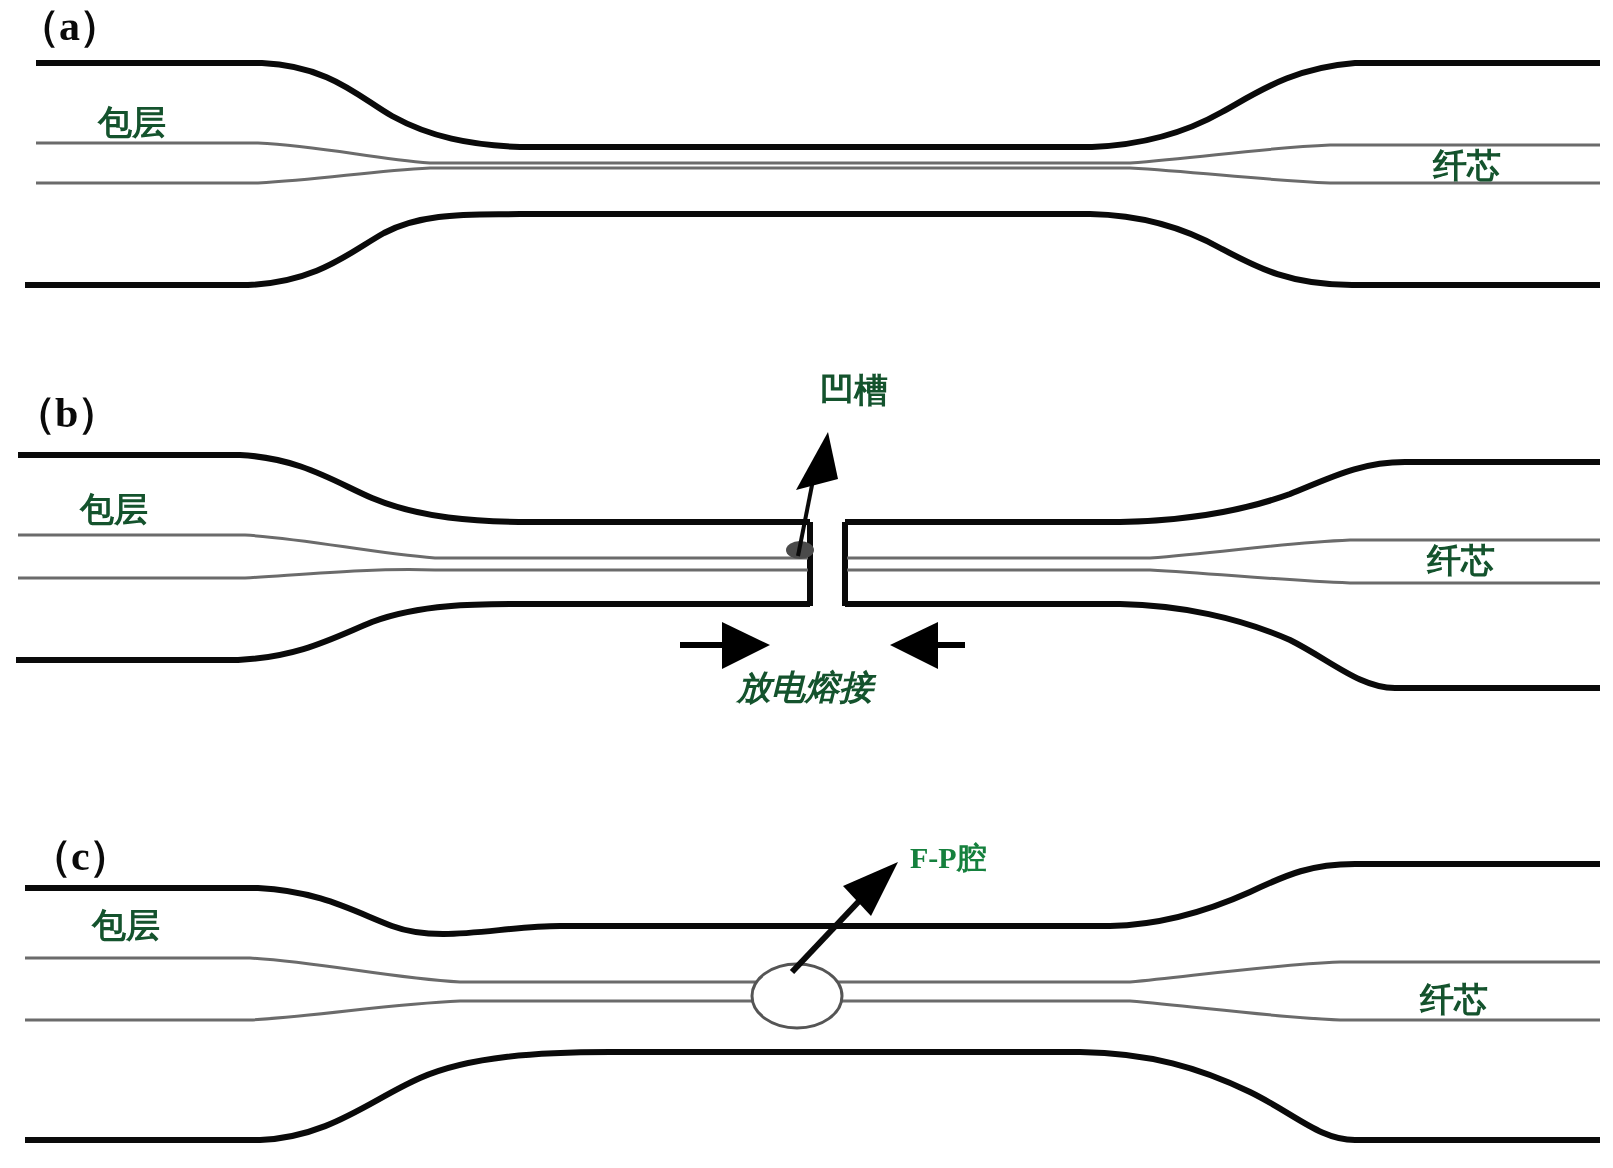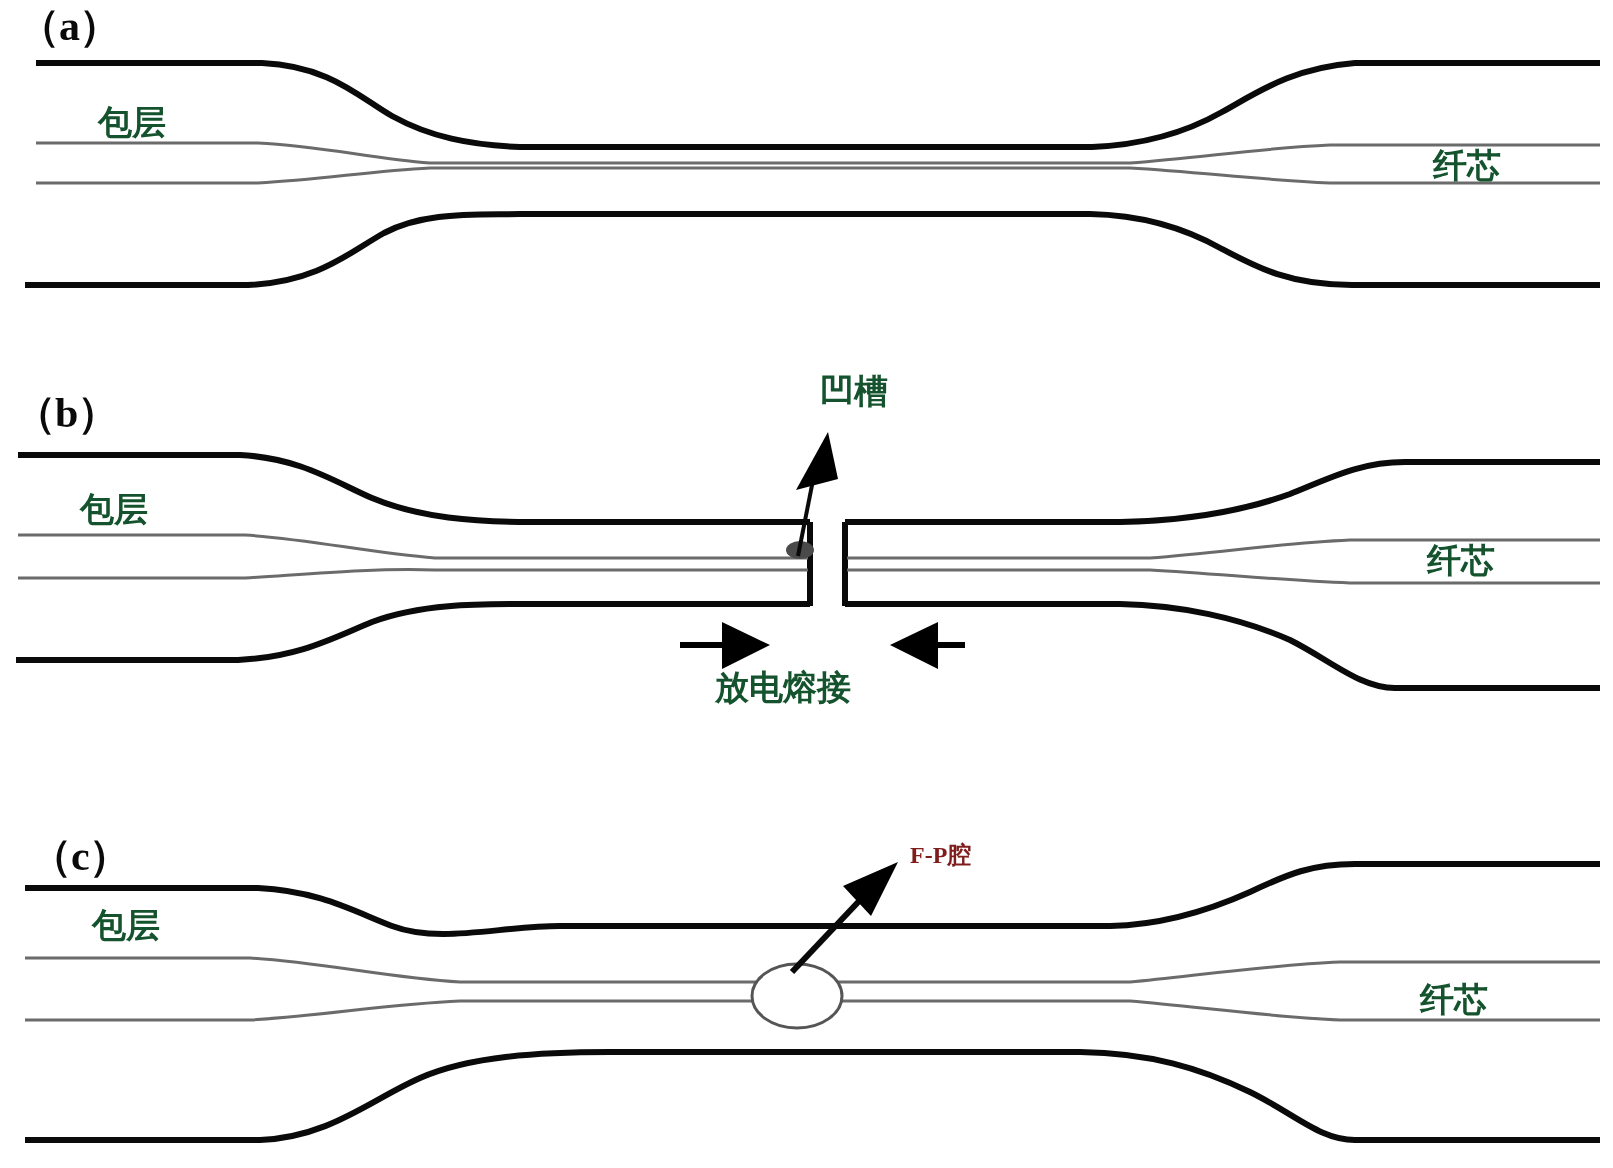--- a/index.html
+++ b/index.html
@@ -42,23 +42,23 @@
     font-family: "DejaVu Sans", "Liberation Sans", sans-serif;
     font-size: 34px;
     font-weight: 600;
     color: #14532d;
     white-space: nowrap;
     line-height: 1;
   }
   .fp-label {
     position: absolute;
     font-family: "Liberation Serif", "DejaVu Serif", serif;
-    font-size: 24px;
+    font-size: 30px;
     font-weight: 700;
-    color: #7f1d1d;
+    color: #15803d;
     white-space: nowrap;
     line-height: 1;
   }
 </style>
 </head>
 <body>
 
 <div id="figure-root">
 
   <svg class="diagram" viewBox="0 0 1613 1168">
@@ -128,21 +128,21 @@
 
   </svg>
 
   <div class="panel-label" style="left:18px; top:5px;">（a）</div>
   <div class="cn-label" style="left:98px; top:105px;">包层</div>
   <div class="cn-label" style="left:1433px; top:148px;">纤芯</div>
 
   <div class="panel-label" style="left:14px; top:392px;">（b）</div>
   <div class="cn-label" style="left:80px; top:492px;">包层</div>
   <div class="cn-label" style="left:1427px; top:543px;">纤芯</div>
-  <div class="cn-label" style="left:820px; top:374px;">凹槽</div>
-  <div class="cn-label" style="left:715px; top:670px;">放电熔接</div>
+  <div class="cn-label" style="left:820px; top:374px;font-family:Liberation Serif, serif;">凹槽</div>
+  <div class="cn-label" style="left:737px; top:670px;font-style:italic;">放电熔接</div>
 
   <div class="panel-label" style="left:30px; top:835px;">（c）</div>
   <div class="cn-label" style="left:92px; top:908px;">包层</div>
   <div class="cn-label" style="left:1420px; top:982px;">纤芯</div>
   <div class="fp-label" style="left:910px; top:843px;">F-P腔</div>
 
 </div>
 
 </body></html>

